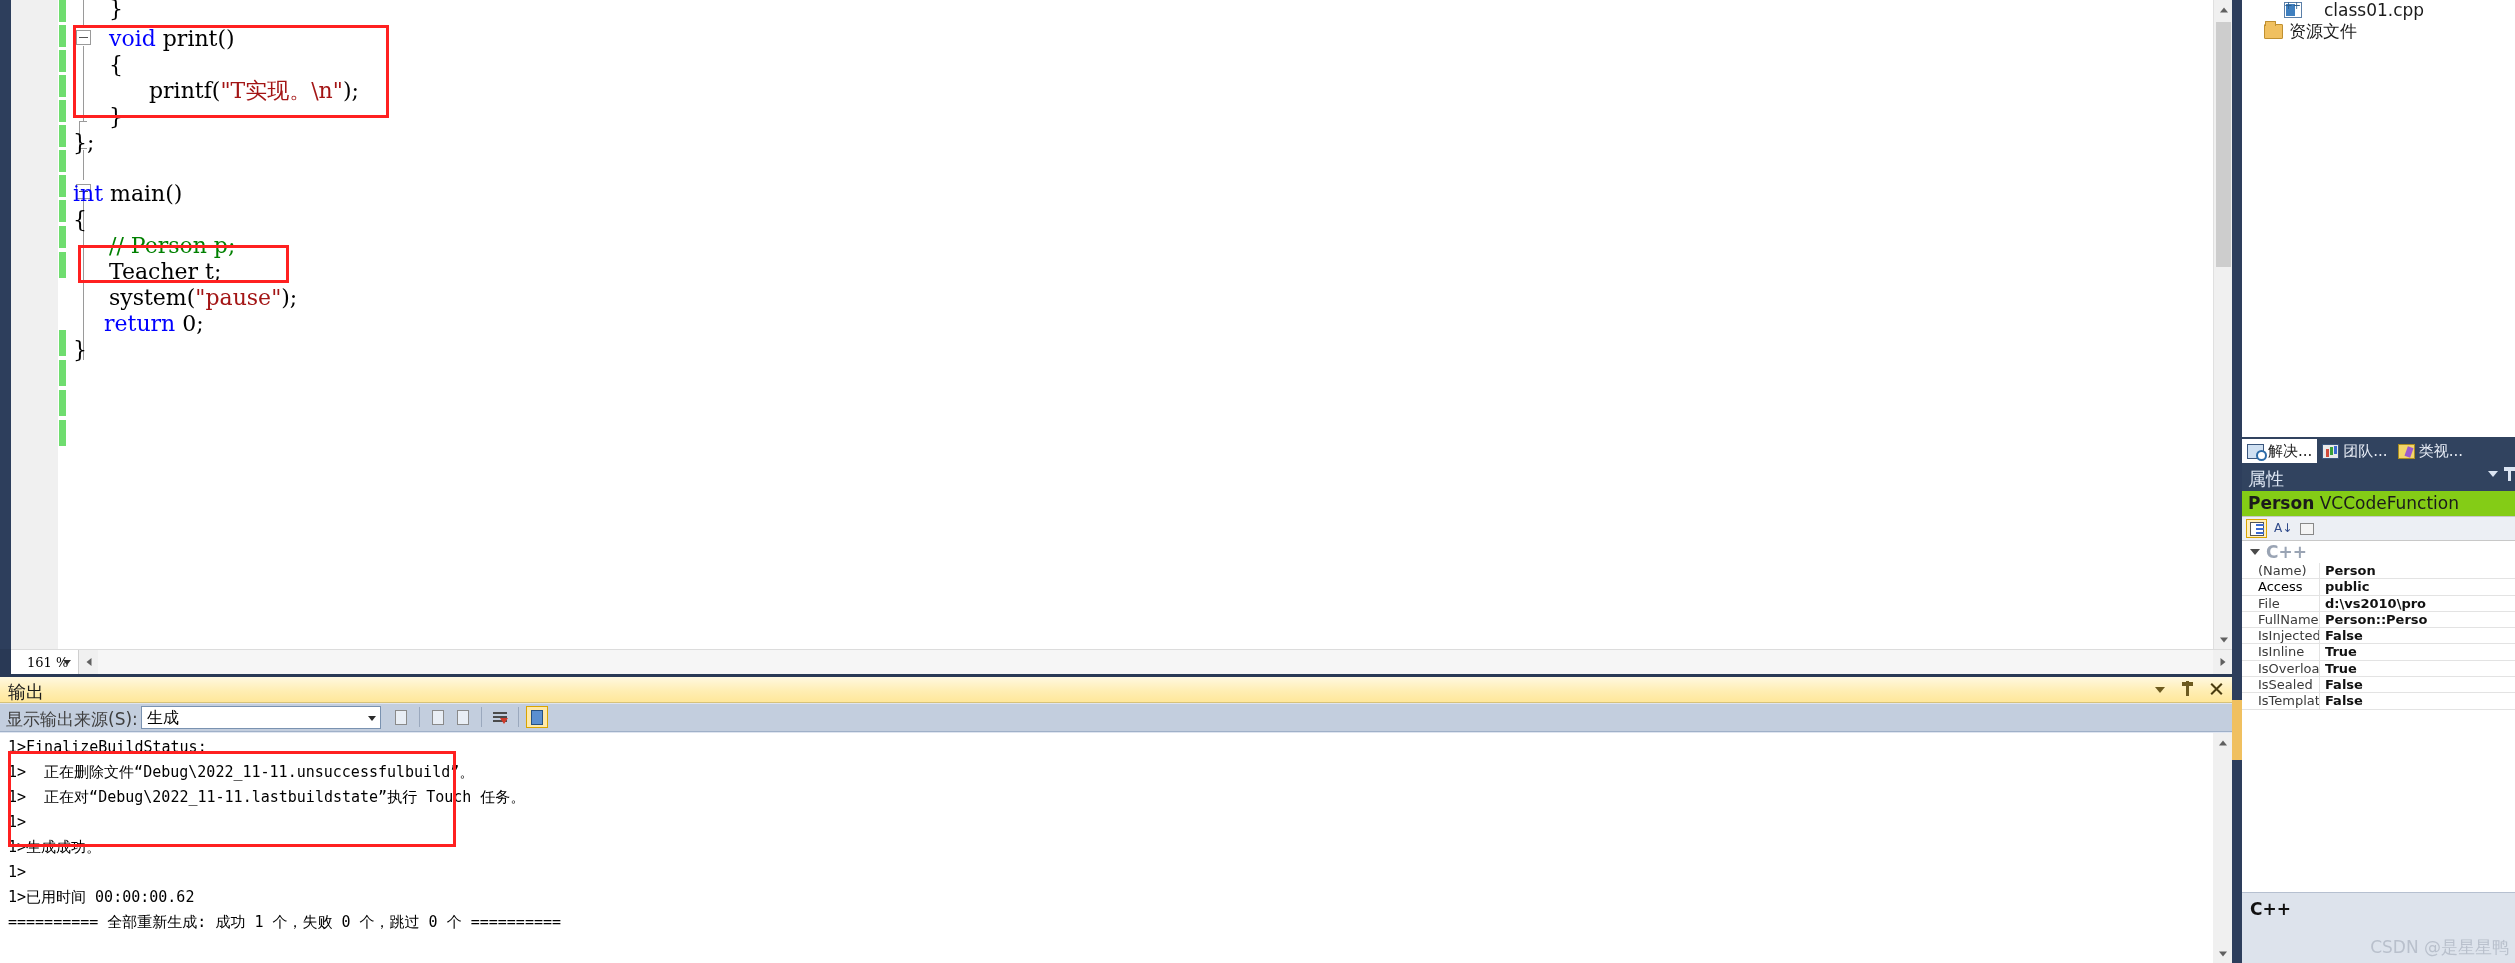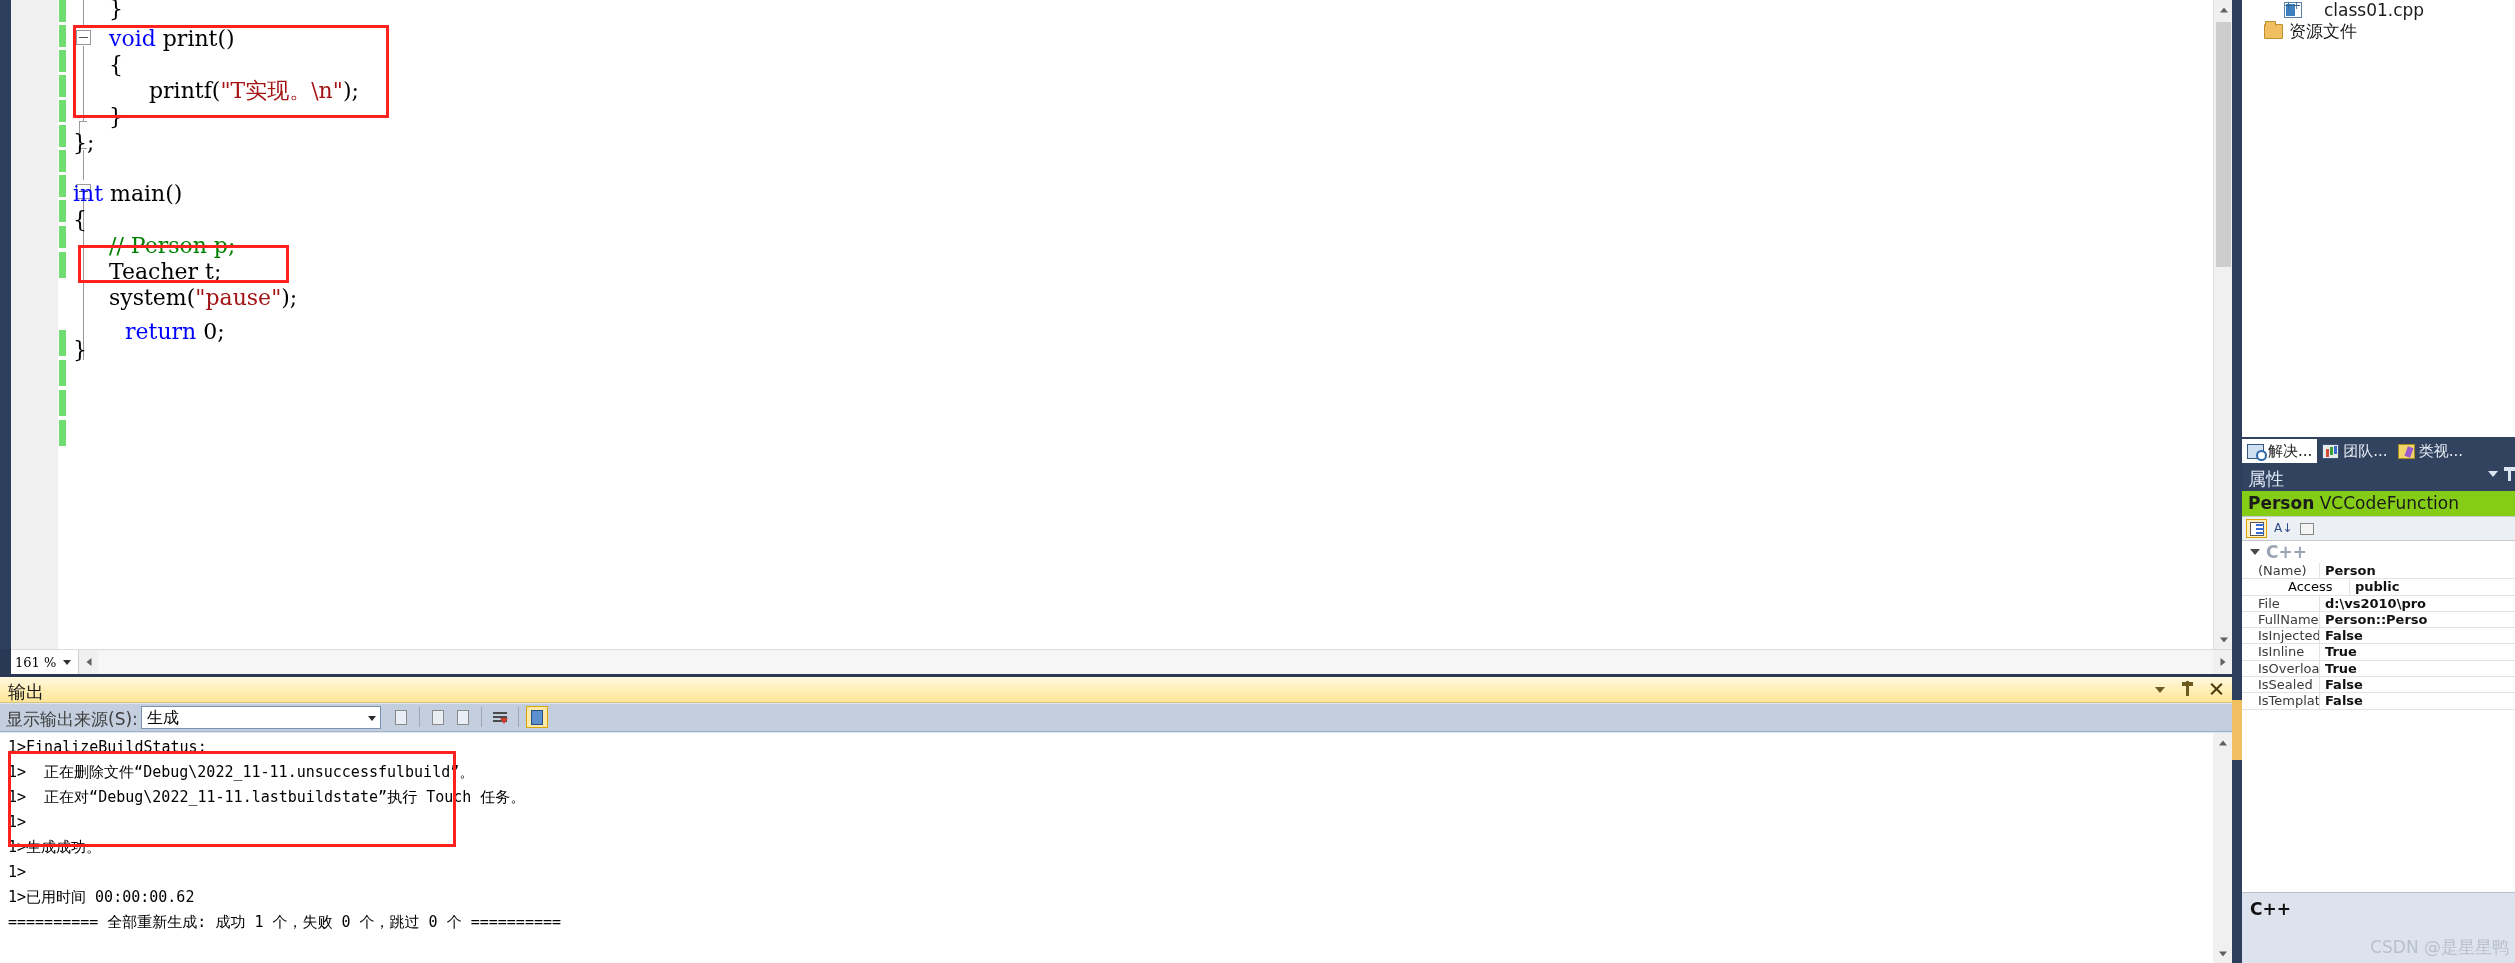--- a/index.html
+++ b/index.html
@@ -153,21 +153,21 @@
   .zoom-combo {
     position: absolute; left: 0; top: 0;
     width: 68px; height: 24px;
     background: #ffffff;
     border-right: 1px solid #cfcfcf;
     font-family: "DejaVu Serif", serif;
     font-size: 13px;
     color: #000;
     display: flex; align-items: center;
   }
-  .zoom-val { padding-left: 4px; }
+  .zoom-val { padding-left: 16px; }
   .zoom-caret {
     position: absolute; right: 7px; top: 10px;
     width: 0; height: 0;
     border-left: 4px solid transparent; border-right: 4px solid transparent;
     border-top: 5px solid #303030;
   }
   .h-scroll {
     position: absolute; left: 68px; top: 0;
     right: 0; height: 24px;
     background: #f0f0f0;
@@ -454,21 +454,21 @@
     line-height: 15px;
   }
   .prop-v {
     flex: 1;
     padding-left: 5px;
     color: #111;
     font-weight: bold;
     overflow: hidden; white-space: nowrap;
     line-height: 15px;
   }
-  .prop-row.selected .prop-k { color: #000; margin-left: 30px; }
+  .prop-row.selected .prop-k { color: #000; }
 
   .prop-desc {
     position: absolute; left: 10px; top: 892px;
     width: 273px; height: 71px;
     background: #dde3ec;
     border-top: 1px solid #b6c0d0;
   }
   .prop-desc-title {
     position: absolute; left: 8px; top: 6px;
     font-family: "DejaVu Sans", sans-serif;
@@ -531,21 +531,21 @@
         <div class="cl" style="left:98px;top:26px;"><span class="kw">void</span> print()</div>
         <div class="cl" style="left:98px;top:52px;">{</div>
         <div class="cl" style="left:138px;top:78px;">printf(<span class="str">"T实现。\n"</span>);</div>
         <div class="cl" style="left:98px;top:104px;">}</div>
         <div class="cl" style="left:62px;top:130px;">};</div>
         <div class="cl" style="left:62px;top:181px;"><span class="kw">int</span> main()</div>
         <div class="cl" style="left:62px;top:207px;">{</div>
         <div class="cl" style="left:98px;top:233px;"><span class="cmt">// Person p;</span></div>
         <div class="cl" style="left:98px;top:259px;">Teacher t;</div>
         <div class="cl" style="left:98px;top:285px;">system(<span class="str">"pause"</span>);</div>
-        <div class="cl" style="left:114px;top:311px;margin-top:8px;"><span class="kw">return</span> 0;</div>
+        <div class="cl" style="left:93px;top:311px;"><span class="kw">return</span> 0;</div>
         <div class="cl" style="left:62px;top:337px;">}</div>
       </div>
 
       <div class="redbox" style="left:62px;top:25px;width:316px;height:93px;"></div>
       <div class="redbox" style="left:67px;top:245px;width:211px;height:38px;"></div>
 
       <div class="v-scroll">
         <div class="arrow-up">
             <div class="arrow-glyph arr-up"></div>
           </div>

